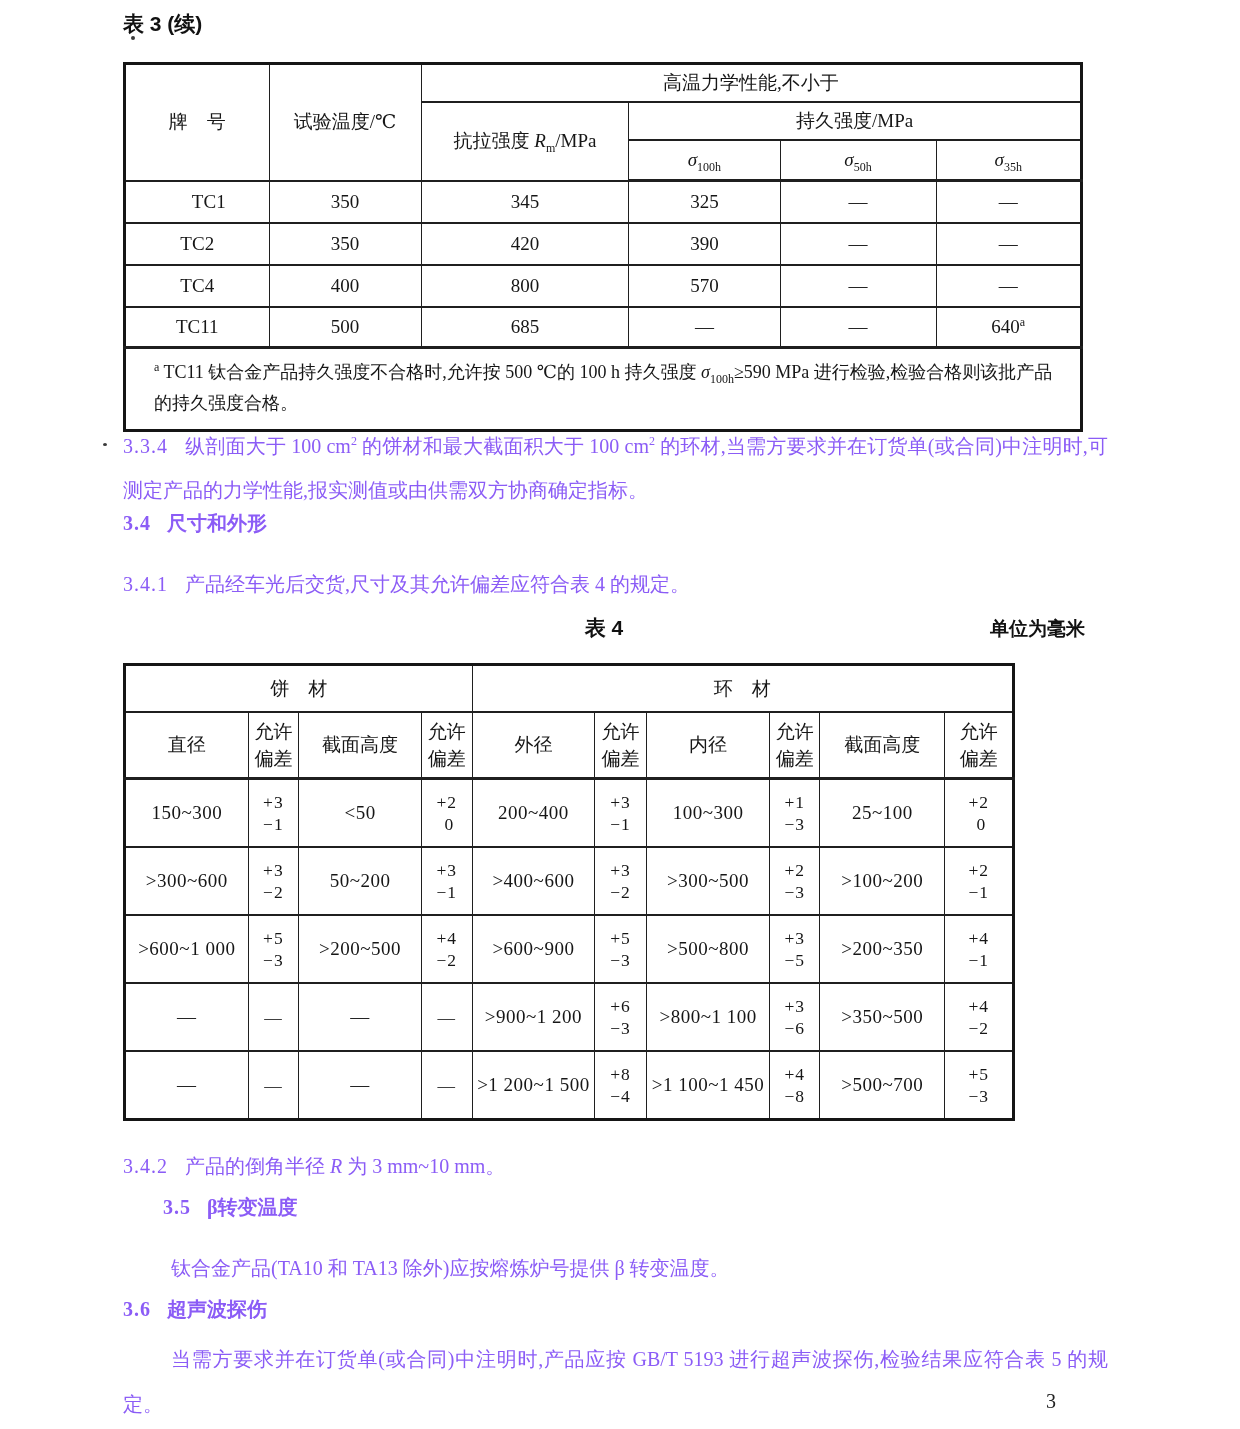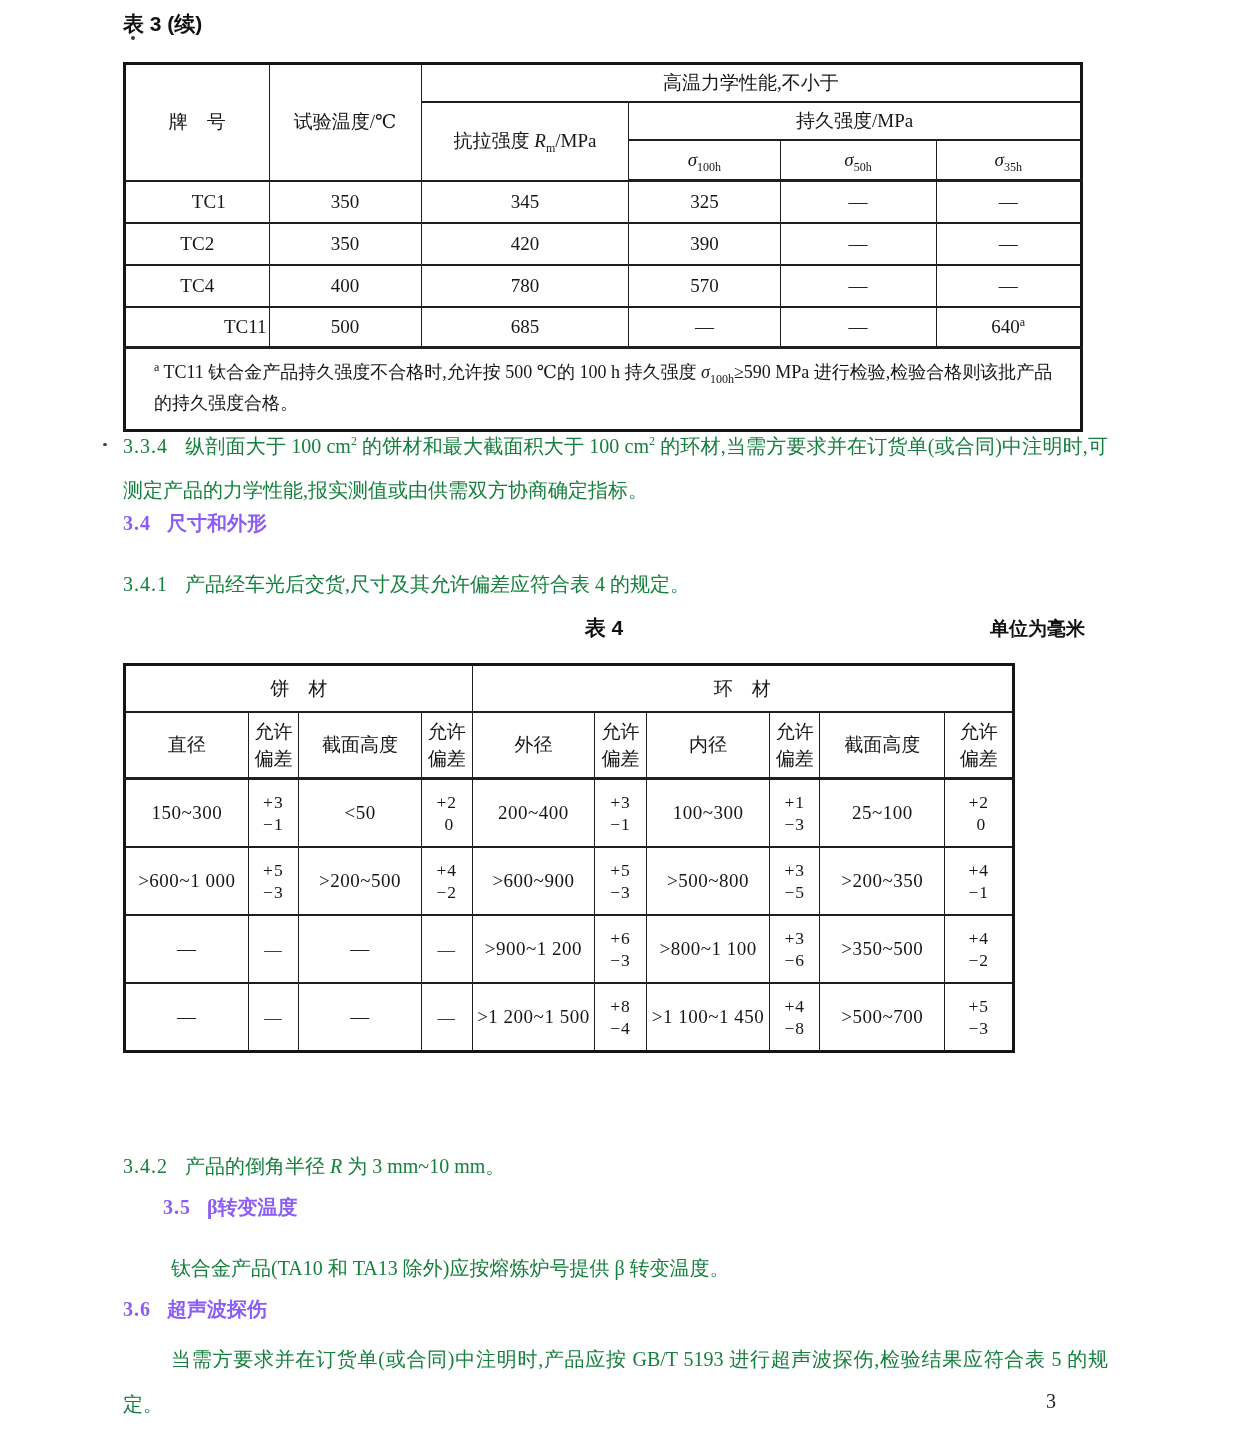--- a/index.html
+++ b/index.html
@@ -18,21 +18,21 @@
   .t3-caption{left:123px;top:10px;width:960px;}
   .t4-caption-row{left:123px;top:614px;width:962px;height:28px;}
   .t4-caption-center{position:absolute;left:0;width:100%;text-align:center;top:0;}
   .t4-unit{position:absolute;right:0;top:2px;font-size:19px;}
   .sec-heading{
     font-family:Liberation Serif, serif;
     font-weight:bold;font-size:20px;color:#8b5cf6;left:123px;
   }
   .sec-heading .sec-num{margin-right:16px;letter-spacing:1px;}
   
-  .para{font-size:20px;line-height:44px;color:#15803d;left:123px;width:985px;text-align:justify;}
+  .para{font-size:20px;line-height:44px;color:#8b5cf6;left:123px;width:985px;text-align:justify;}
   .para .sec-num{margin-right:17px;letter-spacing:1px;}
   .indent2{text-indent:48px;}
   sup{font-size:12px;vertical-align:super;line-height:0;}
   sub{font-size:12px;vertical-align:sub;line-height:0;}
   .sym{font-style:italic;font-family:"Liberation Serif","DejaVu Serif",serif;}
   
   table{border-collapse:collapse;table-layout:fixed;width:960px;}
   .t3{left:123px;top:62px;}
   .t4{left:123px;top:663px;width:892px;}
   td{
@@ -100,27 +100,27 @@
     <td style="height:40px;">TC2</td>
     <td>350</td>
     <td>420</td>
     <td>390</td>
     <td>—</td>
     <td>—</td>
   </tr>
   <tr>
     <td style="height:40px;">TC4</td>
     <td>400</td>
-    <td>780</td>
+    <td>800</td>
     <td>570</td>
     <td>—</td>
     <td>—</td>
   </tr>
   <tr>
-    <td style="height:38px;text-align:right;">TC11</td>
+    <td style="height:38px;">TC11</td>
     <td>500</td>
     <td>685</td>
     <td>—</td>
     <td>—</td>
     <td><span>640</span><sup>a</sup></td>
   </tr>
   <tr class="t3-note">
     <td colspan="6" style="height:58px;"><sup>a</sup><span> TC11 钛合金产品持久强度不合格时,允许按 500 ℃的 100 h 持久强度 </span><span class="sym">σ</span><sub>100h</sub><span>≥590 MPa 进行检验,检验合格则该批产品的持久强度合格。</span></td>
   </tr>
 </tbody>
@@ -189,20 +189,37 @@
     <td class="tol">+3
 −1</td>
     <td class="range-cell">100~300</td>
     <td class="tol">+1
 −3</td>
     <td class="range-cell">25~100</td>
     <td class="tol">+2
  0</td>
   </tr>
   <tr>
+    <td class="range-cell" style="height:66px;">&gt;300~600</td>
+    <td class="tol">+3
+−2</td>
+    <td class="range-cell">50~200</td>
+    <td class="tol">+3
+−1</td>
+    <td class="range-cell">&gt;400~600</td>
+    <td class="tol">+3
+−2</td>
+    <td class="range-cell">&gt;300~500</td>
+    <td class="tol">+2
+−3</td>
+    <td class="range-cell">&gt;100~200</td>
+    <td class="tol">+2
+−1</td>
+  </tr>
+  <tr>
     <td class="range-cell" style="height:66px;">&gt;600~1 000</td>
     <td class="tol">+5
 −3</td>
     <td class="range-cell">&gt;200~500</td>
     <td class="tol">+4
 −2</td>
     <td class="range-cell">&gt;600~900</td>
     <td class="tol">+5
 −3</td>
     <td class="range-cell">&gt;500~800</td>

